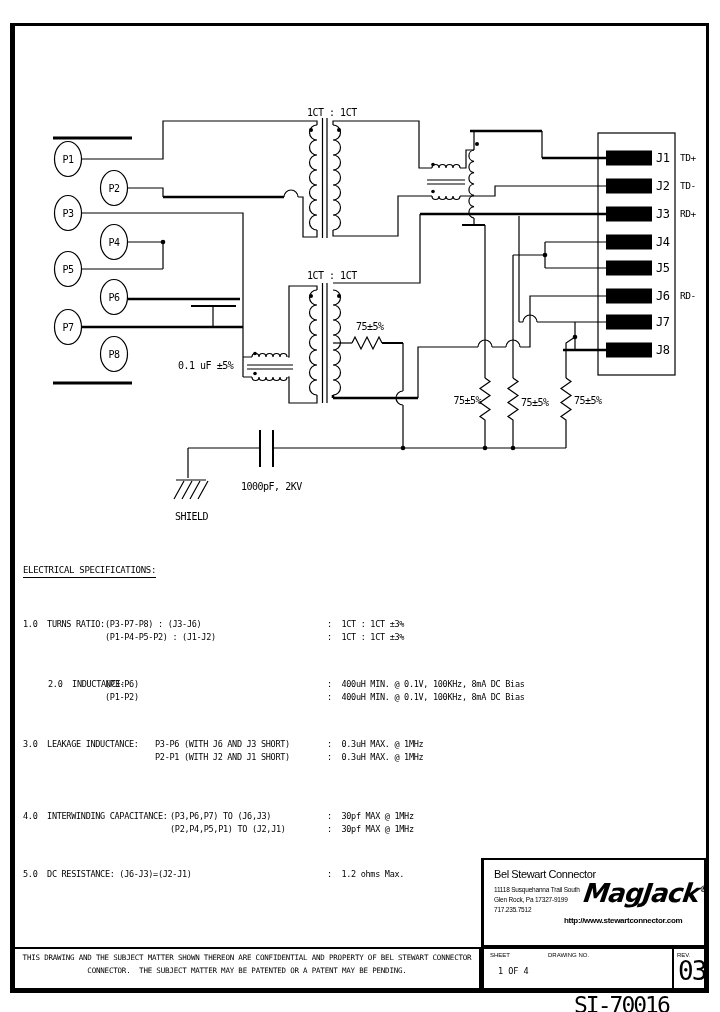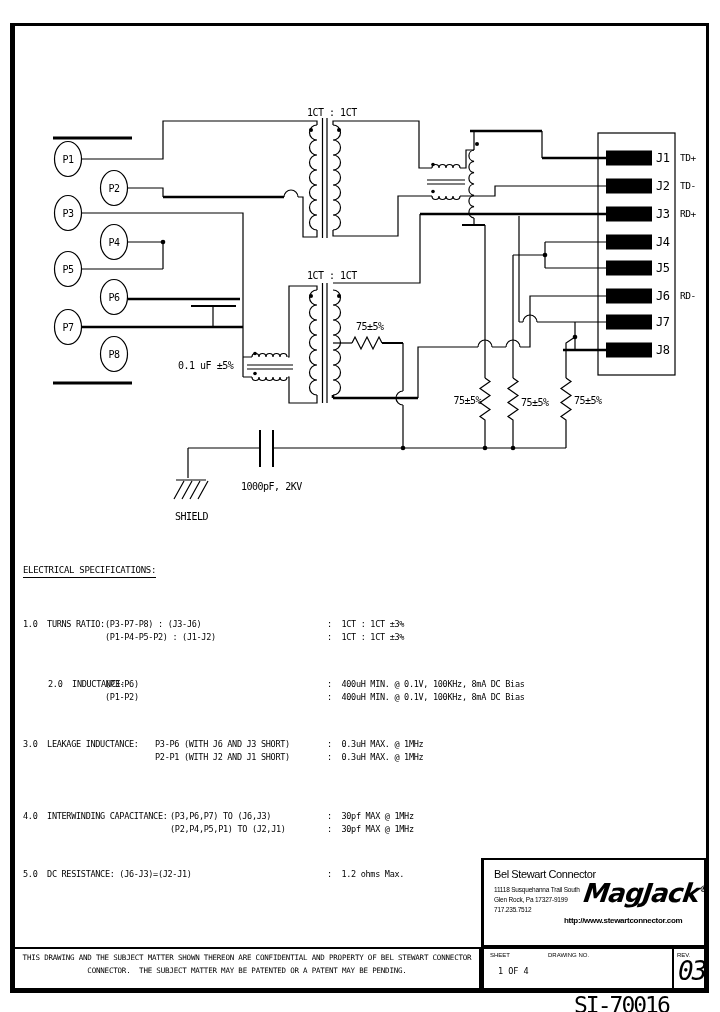--- a/index.html
+++ b/index.html
@@ -209,14 +209,14 @@
   <div class="url">http://www.stewartconnector.com</div>
 </div>
 
 <div class="box sheetrow">
   <div class="tiny-label" style="left:6px;top:3px;">SHEET</div>
   <div class="sheet-val" style="left:14px;top:17px;">1 OF 4</div>
   <div class="tiny-label" style="left:64px;top:3px;">DRAWING NO.</div>
   <div class="dwg-val" style="left:90px;top:9px;">SI-70016</div>
   <div class="vdiv" style="left:188px;top:0;height:39px;"></div>
   <div class="tiny-label" style="left:193px;top:3px;">REV.</div>
-  <div class="rev-val" style="left:194px;top:7px;font-style:italic;">03</div>
+  <div class="rev-val" style="left:194px;top:7px;">03</div>
 </div>
 
 </body></html>

